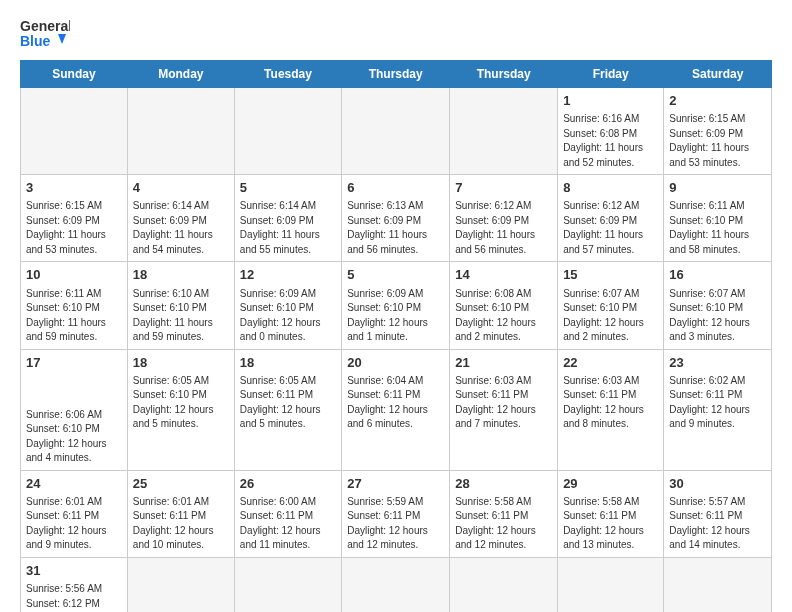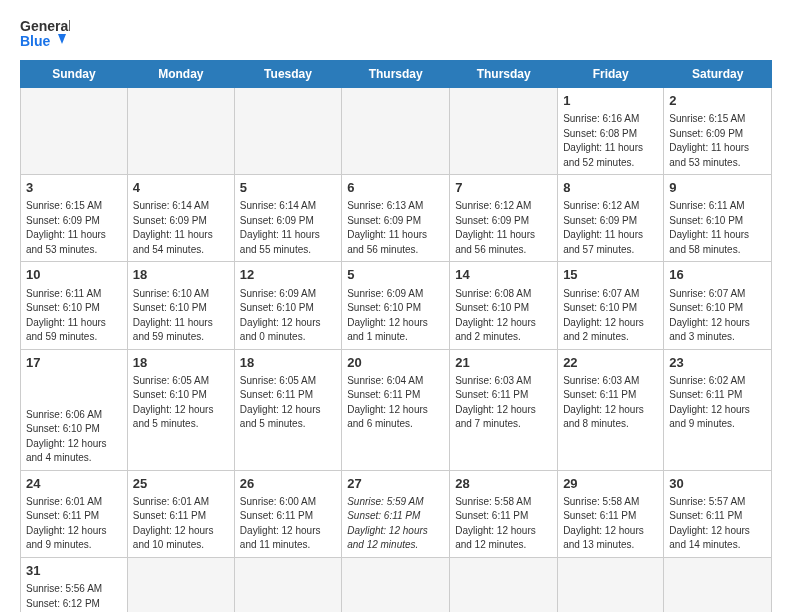--- a/index.html
+++ b/index.html
@@ -272,21 +272,21 @@
 Daylight: 12 hours and 10 minutes.</div>
         </td>
         <td>
           <span class="day-number">26</span>
           <div class="day-info" style="white-space: pre-line;">Sunrise: 6:00 AM
 Sunset: 6:11 PM
 Daylight: 12 hours and 11 minutes.</div>
         </td>
         <td>
           <span class="day-number">27</span>
-          <div class="day-info" style="white-space: pre-line; font-style: italic;">Sunrise: 5:59 AM
+          <div class="day-info" style="white-space: pre-line;">Sunrise: 5:59 AM
 Sunset: 6:11 PM
 Daylight: 12 hours and 12 minutes.</div>
         </td>
         <td>
           <span class="day-number">28</span>
           <div class="day-info" style="white-space: pre-line;">Sunrise: 5:58 AM
 Sunset: 6:11 PM
 Daylight: 12 hours and 12 minutes.</div>
         </td>
         <td>

